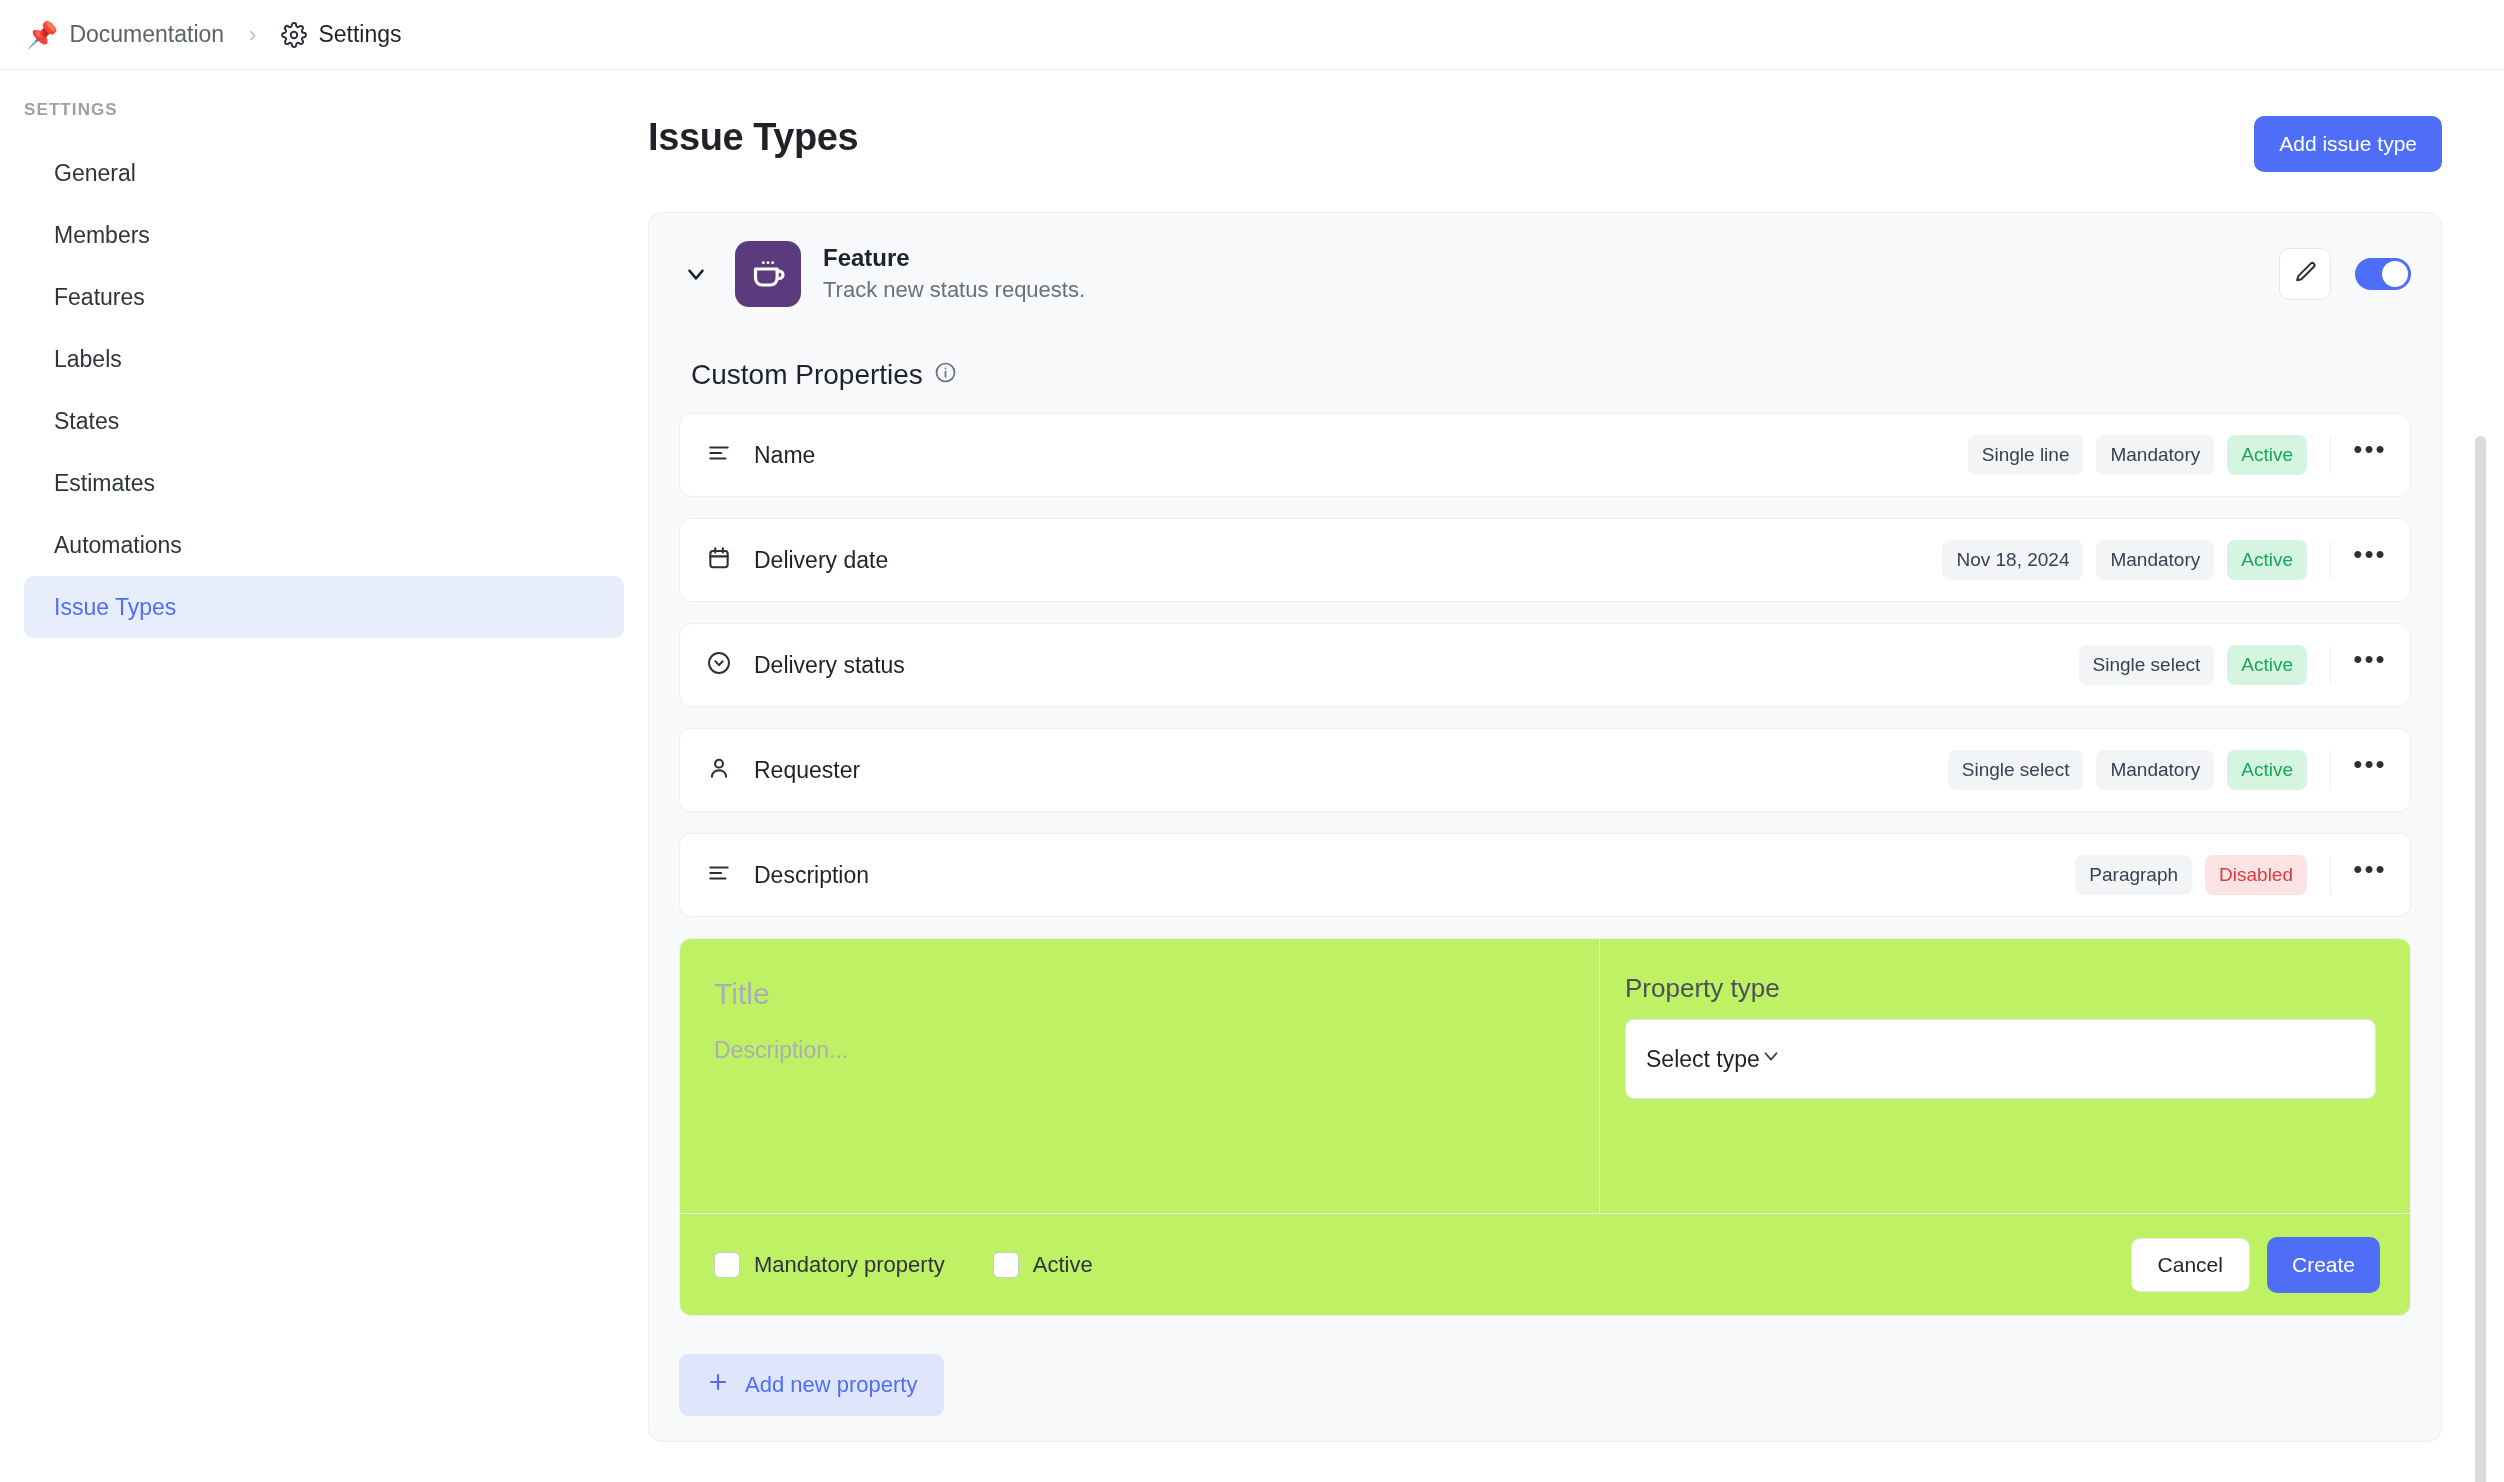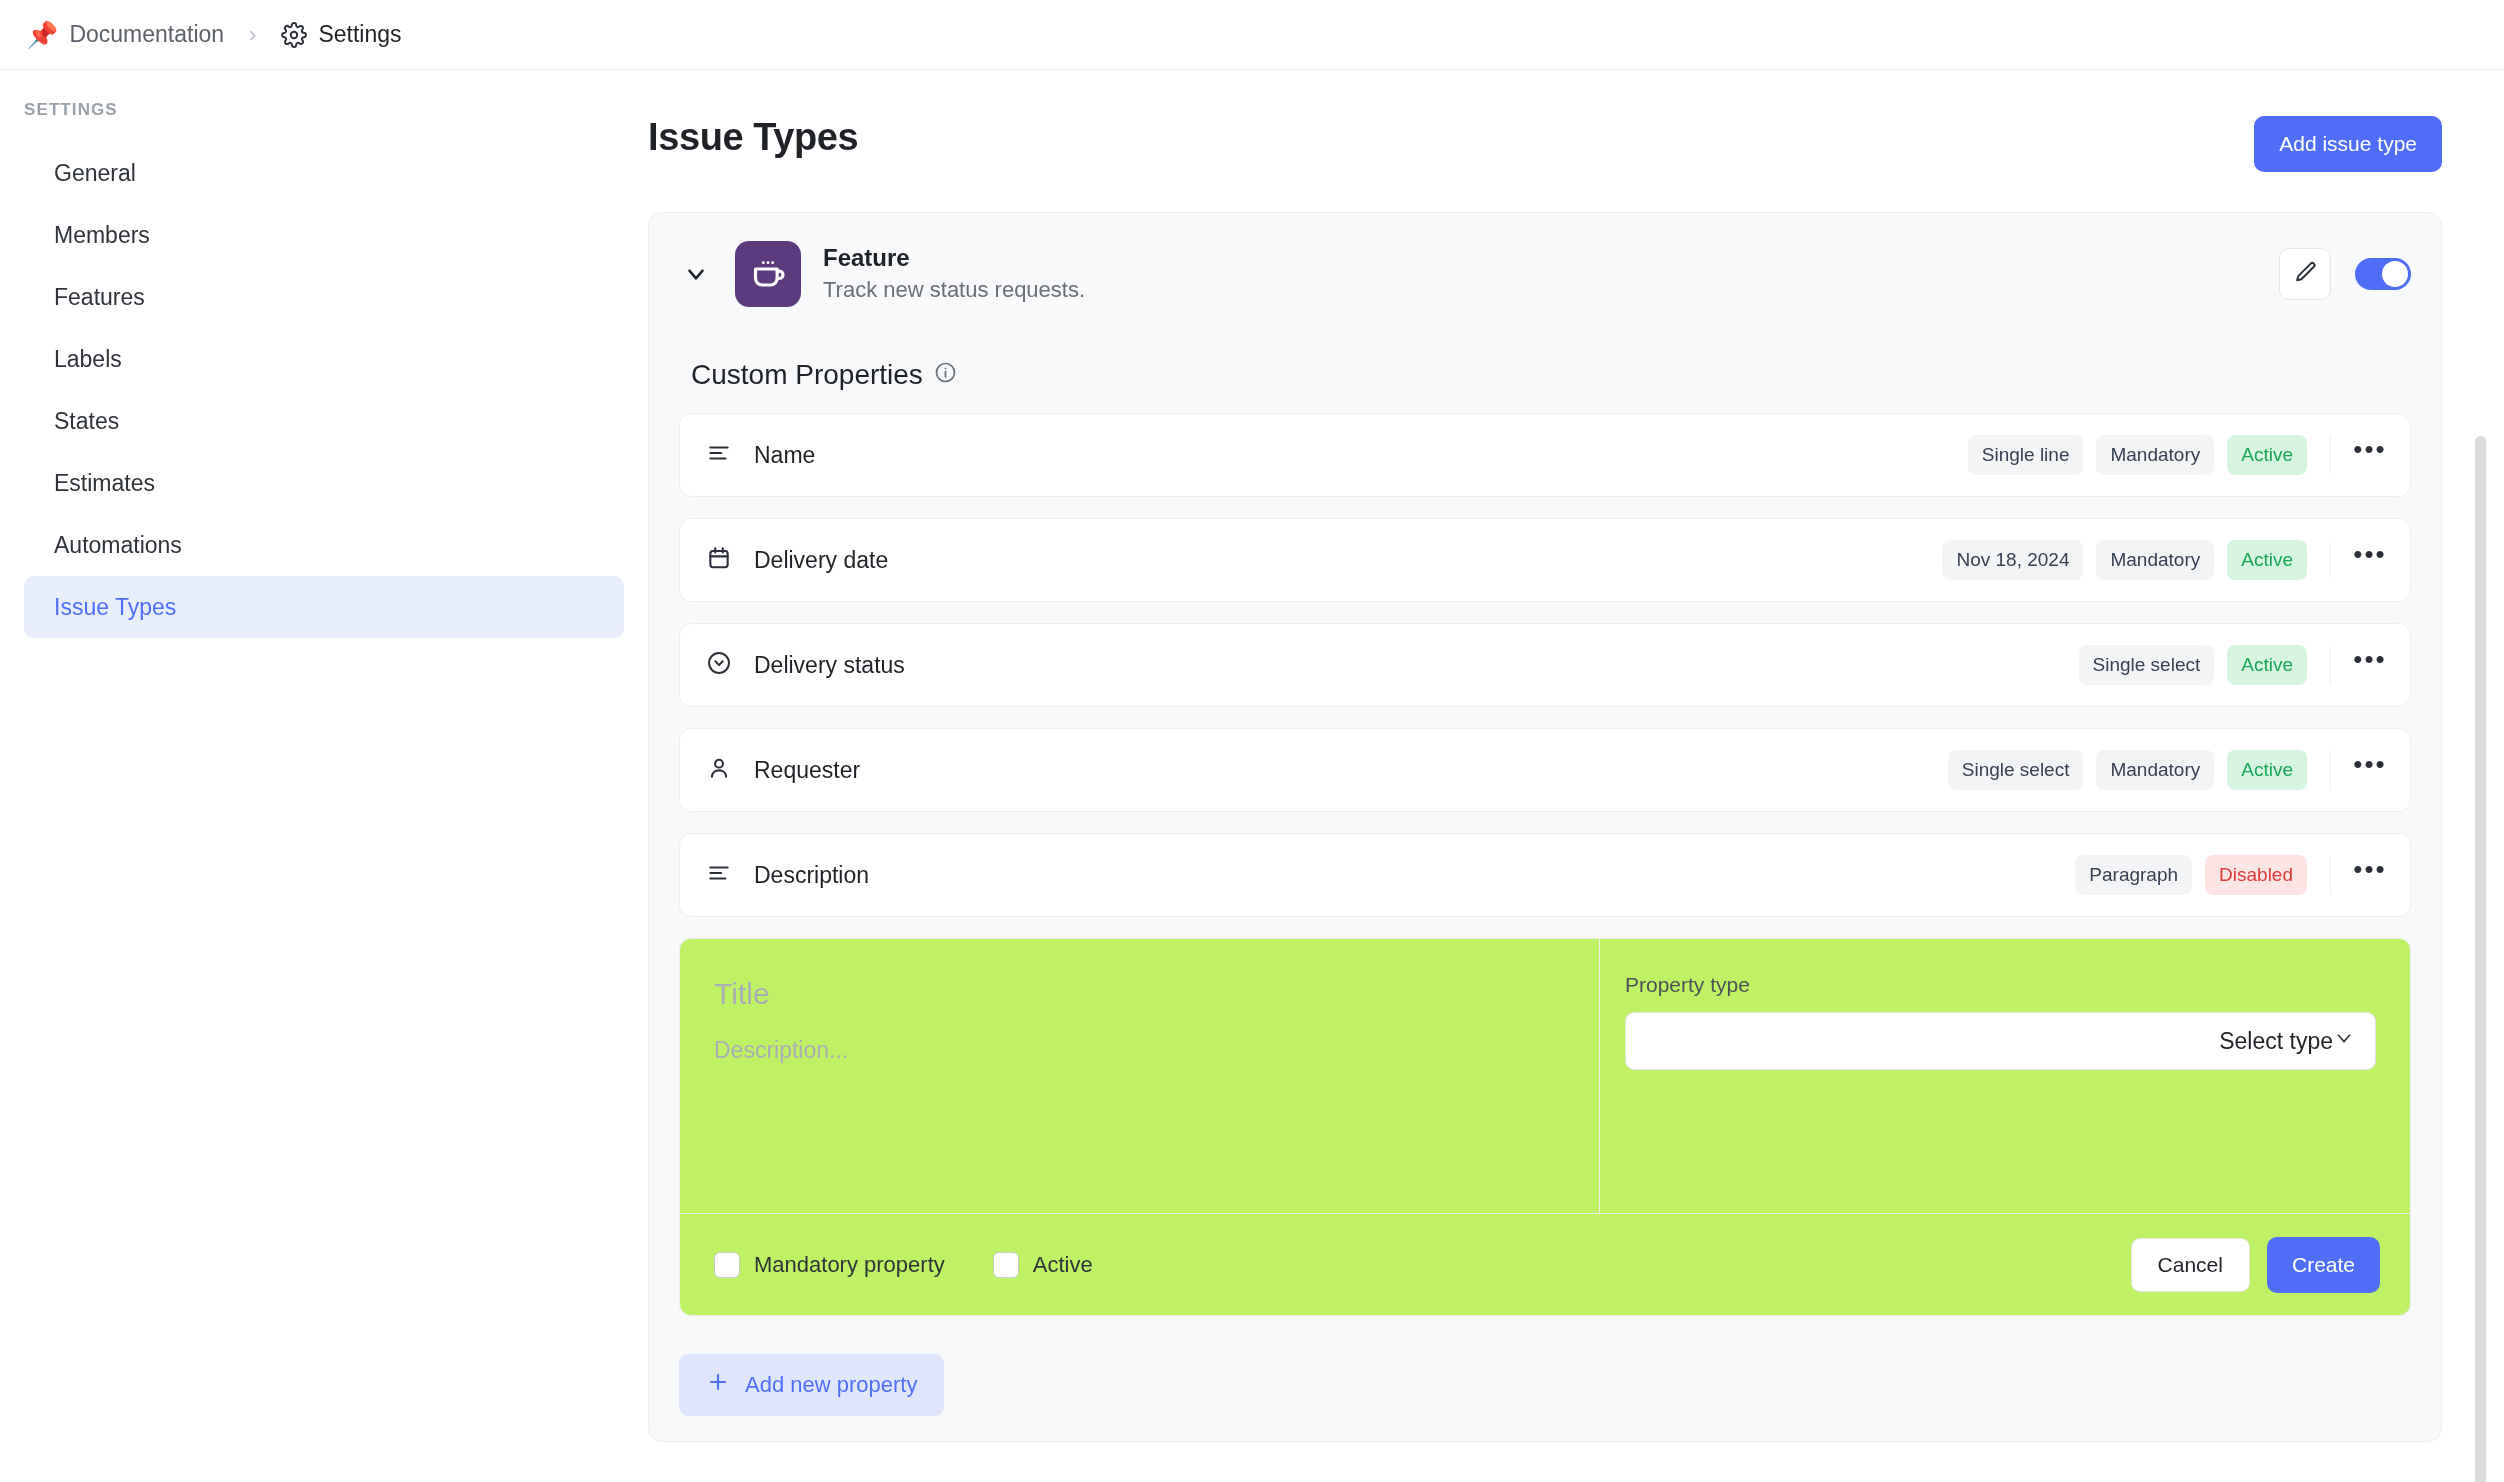--- a/index.html
+++ b/index.html
@@ -138,24 +138,24 @@
     caret-color: #1f2328;
   }
   .title-input::placeholder { color: #a9aeb6; }
   .desc-input {
     border: none; outline: none; width: 100%; resize: none;
     font-size: 23px; color: #1f2328; font-family: inherit;
     margin-top: 26px; background: transparent; height: 150px;
   }
   .desc-input::placeholder { color: #a9aeb6; }
   .create-right { width: 810px; padding: 34px 34px 0 25px; }
-  .field-label { font-size: 21px; color: #4b5159; margin-bottom: 15px; }
+  .field-label { font-size: 26px; color: #4b5159; margin-bottom: 15px; }
   .select {
-    width: 100%; height: 58px; border: 1px solid #dfe2e6; border-radius: 9px;
-    background: #fff; display: flex; align-items: center; justify-content: flex-end;
+    width: 100%; height: 80px; border: 1px solid #dfe2e6; border-radius: 9px;
+    background: #fff; display: flex; align-items: center; justify-content: flex-start;
     padding: 0 20px; font-size: 23px; color: #1f2328; cursor: pointer;
   }
   .create-foot {
     border-top: 1px solid #eceef0;
     height: 102px; display: flex; align-items: center; justify-content: space-between;
     padding: 0 30px 0 34px;
   }
   .checks { display: flex; align-items: center; gap: 48px; }
   .check { display: flex; align-items: center; gap: 14px; cursor: pointer; }
   .box {

